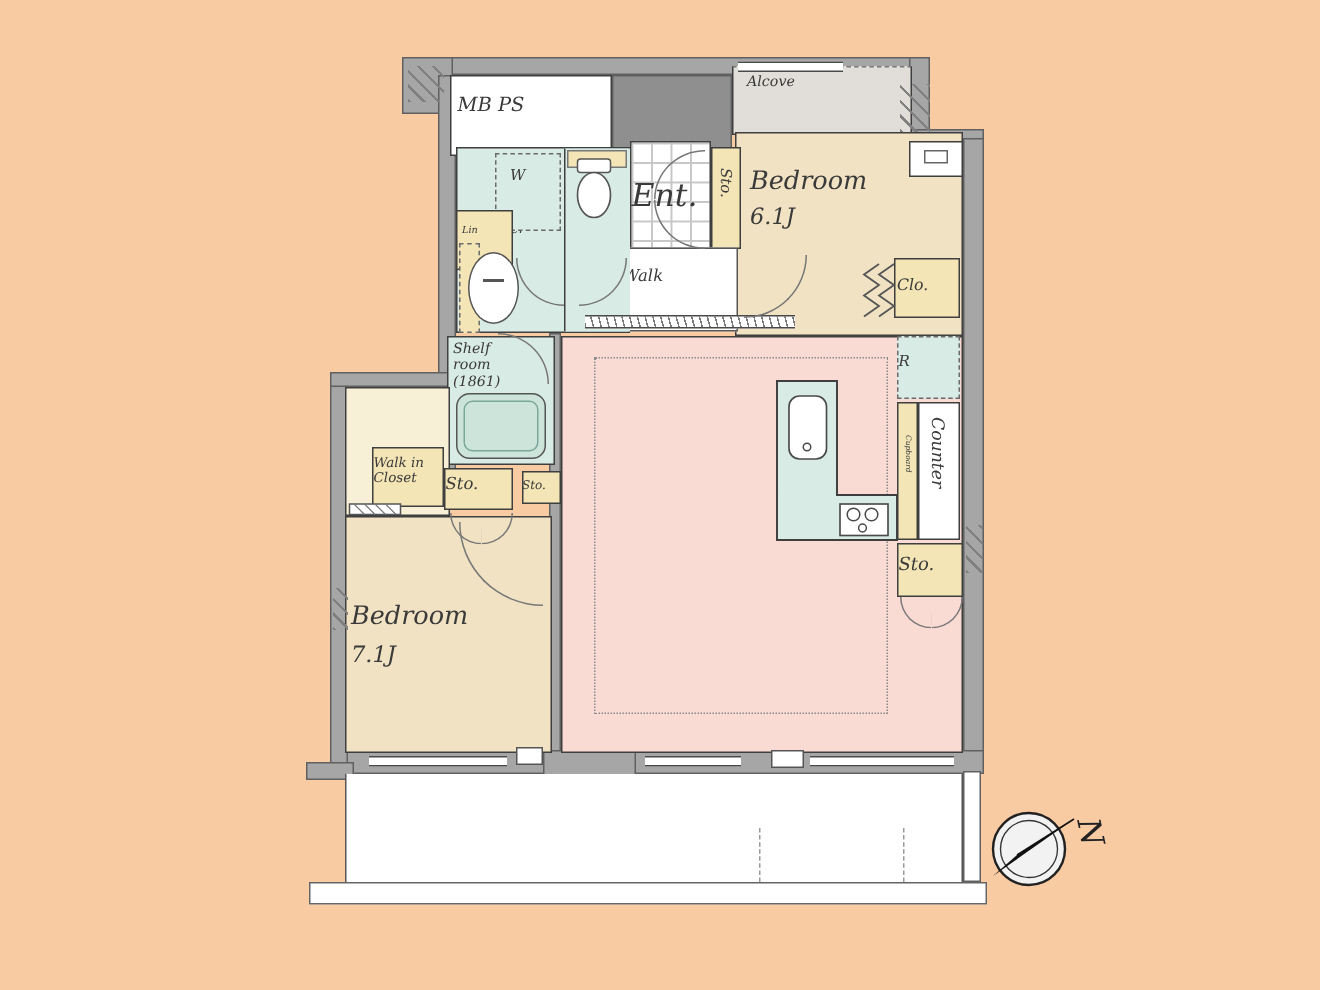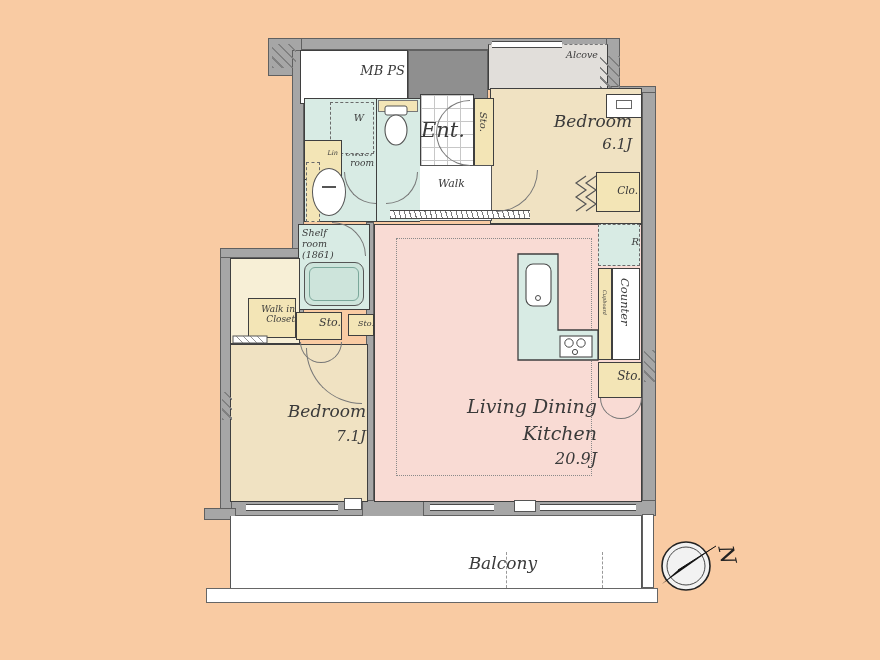--- a/index.html
+++ b/index.html
@@ -7,21 +7,21 @@
           font-family:"DejaVu Serif","Liberation Serif",serif;}
   .abs{position:absolute;box-sizing:border-box;}
   .wall{position:absolute;box-sizing:border-box;background:#A6A6A6;border:1px solid #606060;}
   .room{position:absolute;box-sizing:border-box;border:1.4px solid #3f3f3f;}
   .beige{background:#F0E2C2;}
   .pink{background:#F9DBD4;}
   .mint{background:#D8EBE4;}
   .tan{background:#F3E5B6;}
   .white{background:#FFFFFF;}
   .pale{background:#F7EFD6;}
-  .lbl{position:absolute;color:#3a3a3a;font-style:italic;text-align:right;white-space:nowrap;line-height:1.15;}
+  .lbl{position:absolute;color:#3a3a3a;font-style:italic;text-align:left;white-space:nowrap;line-height:1.15;}
   .vtext{writing-mode:vertical-rl;text-orientation:sideways;}
   .arc{position:absolute;box-sizing:border-box;border:0 solid #777;background:transparent;}
   .hatch{position:absolute;background:repeating-linear-gradient(45deg,#808080 0 1.5px,transparent 1.5px 7px);}
   .win{position:absolute;box-sizing:border-box;height:7px;background:#fff;border-top:1.4px solid #4a4a4a;border-bottom:1.4px solid #4a4a4a;}
   .tile{background-color:#fff;background-image:linear-gradient(#c7c7c7 1px,transparent 1px),linear-gradient(90deg,#c7c7c7 1px,transparent 1px);background-size:13px 13px;}
   .dashedbox{position:absolute;box-sizing:border-box;border:1.2px dashed #6a6a6a;}
   .dotted{position:absolute;box-sizing:border-box;border:1.3px dotted #8a8a8a;}
   .slider{position:absolute;box-sizing:border-box;background:#fff;border-top:1.4px solid #4a4a4a;border-bottom:1.4px solid #4a4a4a;
           background-image:repeating-linear-gradient(75deg,#7a7a7a 0 1px,transparent 1px 5px);}
   .watermark{position:absolute;color:rgba(255,255,255,0.55);font-family:"Liberation Sans","DejaVu Sans",sans-serif;
@@ -108,40 +108,36 @@
   <div class="lbl" style="left:297px;top:317px;width:44px;font-size:11px">Sto.</div>
   <div class="room tan" style="left:348px;top:314px;width:26px;height:22px;border-width:1px"></div>
   <div class="lbl" style="left:348px;top:319px;width:26px;font-size:8px">Sto.</div>
 
   <div class="room beige" style="left:230px;top:344px;width:138px;height:158px"></div>
   <div class="lbl" style="left:234px;top:402px;width:132px;font-size:17px">Bedroom</div>
   <div class="lbl" style="left:234px;top:428px;width:132px;font-size:15px">7.1J</div>
 
   <div class="room pink" style="left:374px;top:224px;width:268px;height:278px"></div>
   <div class="dotted" style="left:396px;top:238px;width:196px;height:238px"></div>
-  <div class="lbl" style="left:397px;top:396px;width:200px;font-size:19px">Living Dining</div>
-  <div class="lbl" style="left:397px;top:423px;width:200px;font-size:19px">Kitchen</div>
-  <div class="lbl" style="left:397px;top:450px;width:200px;font-size:16px">20.9J</div>
 
   <div class="slider" style="left:390px;top:210px;width:140px;height:9px"></div>
 
   <div class="dashedbox mint" style="left:598px;top:224px;width:42px;height:42px"></div>
   <div class="lbl" style="left:599px;top:236px;width:40px;font-size:10px">R</div>
   <div class="room tan" style="left:598px;top:268px;width:14px;height:92px;border-width:1px"></div>
   <div class="lbl vtext" style="left:601px;top:290px;font-size:5px">Cupboard</div>
   <div class="room white" style="left:612px;top:268px;width:28px;height:92px;border-width:1px"></div>
   <div class="lbl vtext" style="left:618px;top:278px;font-size:11.5px">Counter</div>
   <div class="room tan" style="left:598px;top:362px;width:44px;height:36px"></div>
   <div class="lbl" style="left:599px;top:370px;width:42px;font-size:12px">Sto.</div>
 
   <div class="room tan" style="left:527px;top:343px;width:26px;height:14px;border-width:0.8px"></div>
   <div class="lbl" style="left:527px;top:346px;width:26px;font-size:6px">Shelf</div>
 
   <div class="abs white" style="left:230px;top:516px;width:412px;height:72px;border-left:1.4px solid #555;border-right:1.4px solid #555"></div>
-  <div class="lbl" style="left:337px;top:554px;width:200px;font-size:17px">Balcony</div>
   <div class="abs" style="left:506px;top:552px;width:0;height:36px;border-left:1.5px dashed #999"></div>
   <div class="abs" style="left:602px;top:552px;width:0;height:36px;border-left:1.5px dashed #999"></div>
   <div class="abs white" style="left:206px;top:588px;width:452px;height:15px;border:1px solid #666"></div>
   <div class="abs white" style="left:344px;top:498px;width:18px;height:12px;border:1px solid #555"></div>
   <div class="abs white" style="left:514px;top:500px;width:22px;height:12px;border:1px solid #555"></div>
 
   <div class="win" style="left:246px;top:504px;width:92px"></div>
   <div class="win" style="left:430px;top:504px;width:64px"></div>
   <div class="win" style="left:540px;top:504px;width:96px"></div>
   <div class="win" style="left:492px;top:41px;width:70px"></div>

